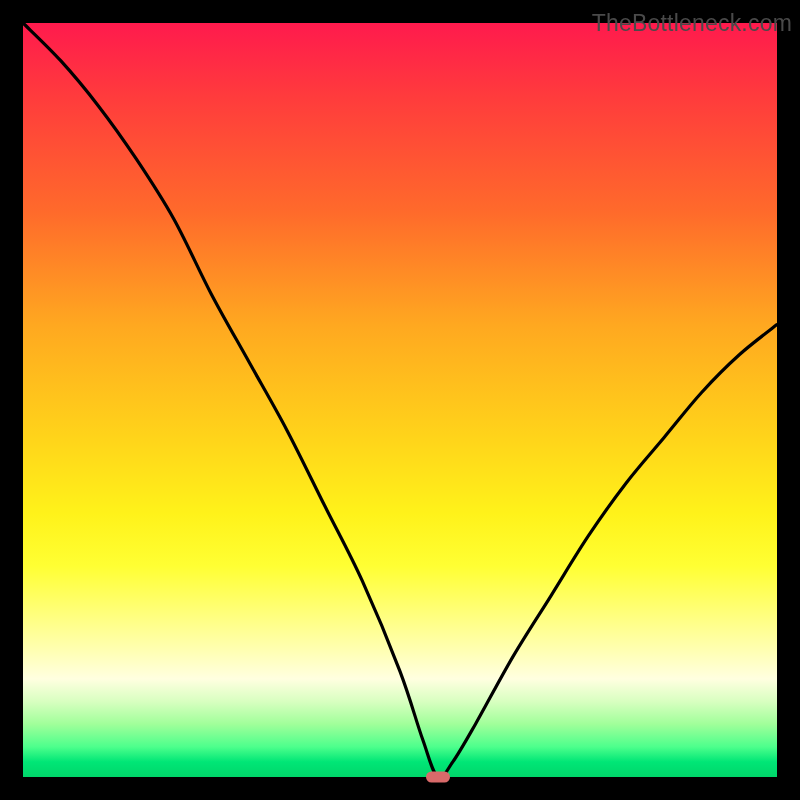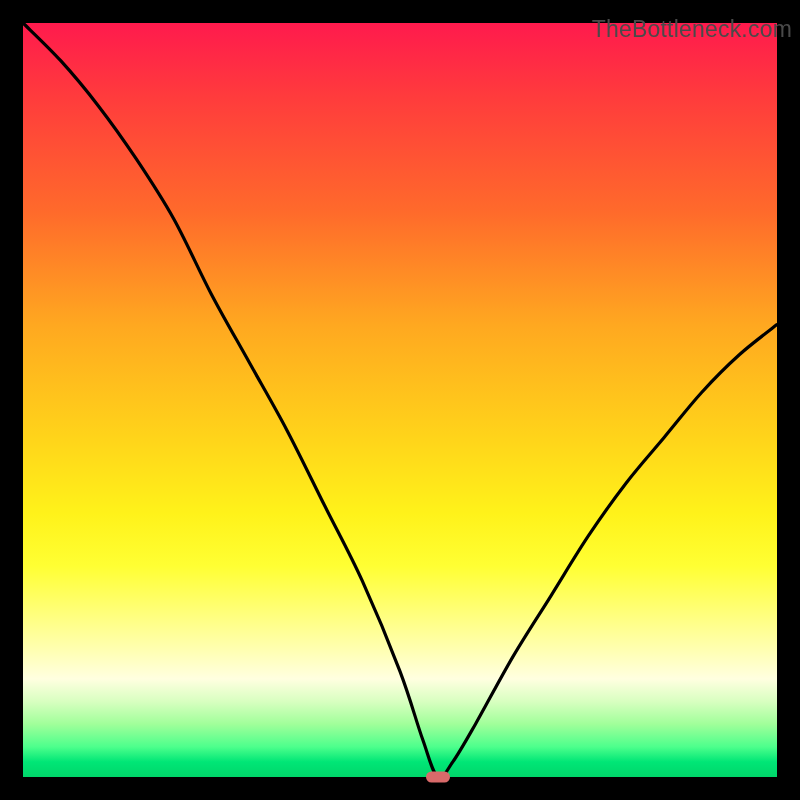--- a/index.html
+++ b/index.html
@@ -54,21 +54,21 @@
   .minimum-marker {
     position: absolute;
     width: 24px;
     height: 11px;
     border-radius: 6px;
     background: #d96a6a;
     transform: translate(-50%, -50%);
   }
   .watermark {
     position: absolute;
-    top: 16px;
+    top: 10px;
     right: 8px;
     color: #4a4a4a;
     font-size: 23px;
     font-weight: 500;
     letter-spacing: 0.2px;
     margin-left: 28px;
   }
 </style>
 </head>
 <body>

